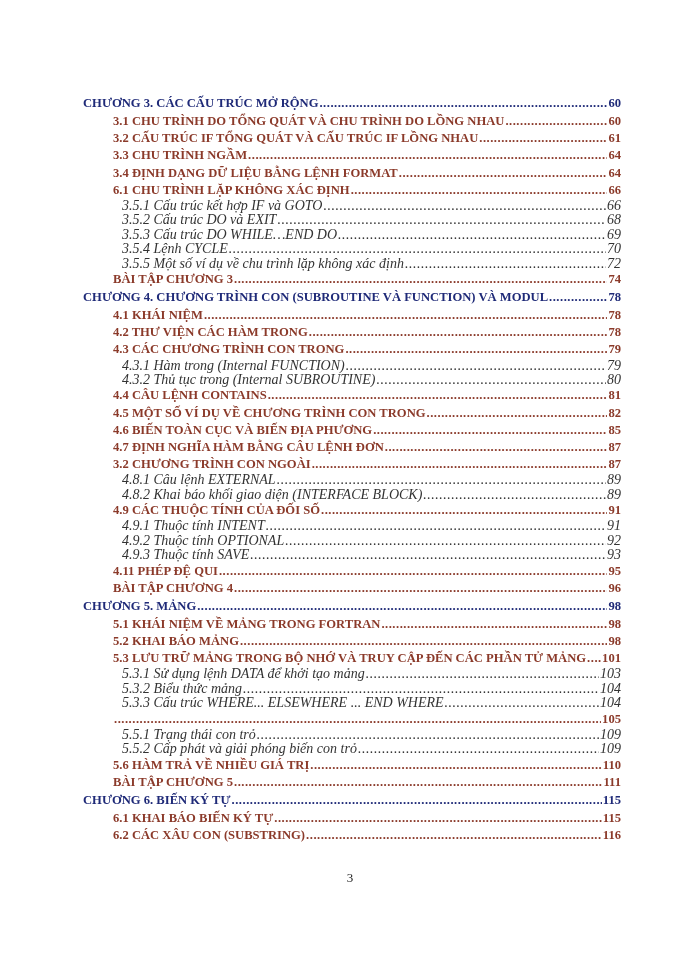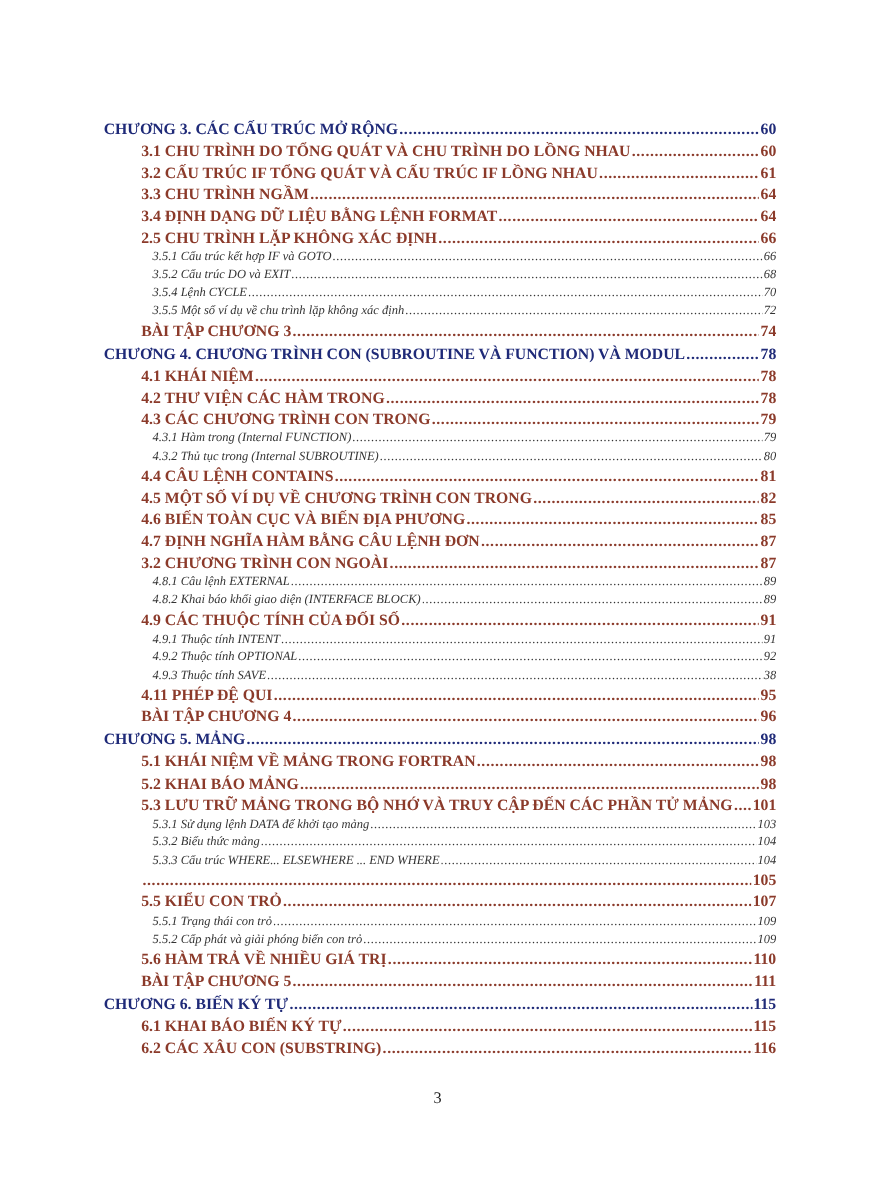--- a/index.html
+++ b/index.html
@@ -8,21 +8,21 @@
     .toc { position: absolute; left: 83px; top: 94px; width: 538px; }
     .row { display: flex; align-items: baseline; white-space: nowrap; overflow: hidden; }
     .row .label { flex: 0 0 auto; text-align: center; }
     .row .dots { flex: 1 1 auto; overflow: hidden; margin: 0 1px; letter-spacing: 0.5px; }
     .row .dots::after { content: "................................................................................................................................................................................................................................................"; }
     .row .page { flex: 0 0 auto; }
     .lvl1 { color: #1f2a78; font-weight: bold; font-size: 12.6px; height: 19px; line-height: 19px; }
     .lvl1 .dots { color: #1f2a78; }
     .lvl2 { color: #8b3a2a; font-size: 12.6px; height: 17.2px; line-height: 17.2px; padding-left: 30px; font-weight: bold; }
     .lvl2 .dots { color: #8b3a2a; }
-    .lvl3 { color: #333333; font-style: italic; font-size: 10px; height: 14.4px; line-height: 14.4px; padding-left: 39px; }
+    .lvl3 { color: #333333; font-style: italic; font-size: 14px; height: 14.4px; line-height: 14.4px; padding-left: 39px; }
     .lvl3 .dots { color: #333333; }
     .footer-page { position: absolute; left: 0; width: 700px; top: 870px; text-align: center;
                    font-size: 13px; color: #222222; }
   </style>
 </head>
 <body>
 
 <div class="toc" id="toc">
     <div class="row lvl1">
       <span class="label">CHƯƠNG 3. CÁC CẤU TRÚC MỞ RỘNG</span>
@@ -43,35 +43,40 @@
       <span class="label">3.3 CHU TRÌNH NGẦM</span>
       <span class="dots"></span>
       <span class="page">64</span>
     </div>
     <div class="row lvl2">
       <span class="label">3.4 ĐỊNH DẠNG DỮ LIỆU BẰNG LỆNH FORMAT</span>
       <span class="dots"></span>
       <span class="page">64</span>
     </div>
     <div class="row lvl2">
-      <span class="label">2.5 CHU TRÌNH LẶP KHÔNG XÁC ĐỊNH</span>
+      <span class="label">6.1 CHU TRÌNH LẶP KHÔNG XÁC ĐỊNH</span>
       <span class="dots"></span>
       <span class="page">66</span>
     </div>
     <div class="row lvl3">
       <span class="label">3.5.1 Cấu trúc kết hợp IF và GOTO</span>
       <span class="dots"></span>
       <span class="page">66</span>
     </div>
     <div class="row lvl3">
       <span class="label">3.5.2 Cấu trúc DO và EXIT</span>
       <span class="dots"></span>
       <span class="page">68</span>
     </div>
     <div class="row lvl3">
+      <span class="label">3.5.3 Cấu trúc DO WHILE…END DO</span>
+      <span class="dots"></span>
+      <span class="page">69</span>
+    </div>
+    <div class="row lvl3">
       <span class="label">3.5.4 Lệnh CYCLE</span>
       <span class="dots"></span>
       <span class="page">70</span>
     </div>
     <div class="row lvl3">
       <span class="label">3.5.5 Một số ví dụ về chu trình lặp không xác định</span>
       <span class="dots"></span>
       <span class="page">72</span>
     </div>
     <div class="row lvl2">
@@ -155,21 +160,21 @@
       <span class="page">91</span>
     </div>
     <div class="row lvl3">
       <span class="label">4.9.2 Thuộc tính OPTIONAL</span>
       <span class="dots"></span>
       <span class="page">92</span>
     </div>
     <div class="row lvl3">
       <span class="label">4.9.3 Thuộc tính SAVE</span>
       <span class="dots"></span>
-      <span class="page">38</span>
+      <span class="page">93</span>
     </div>
     <div class="row lvl2">
       <span class="label">4.11 PHÉP ĐỆ QUI</span>
       <span class="dots"></span>
       <span class="page">95</span>
     </div>
     <div class="row lvl2">
       <span class="label">BÀI TẬP CHƯƠNG 4</span>
       <span class="dots"></span>
       <span class="page">96</span>
@@ -205,25 +210,20 @@
       <span class="page">104</span>
     </div>
     <div class="row lvl3">
       <span class="label">5.3.3 Cấu trúc WHERE... ELSEWHERE ... END WHERE</span>
       <span class="dots"></span>
       <span class="page">104</span>
     </div>
     <div class="row lvl2">
       <span class="dots"></span>
       <span class="page">105</span>
-    </div>
-    <div class="row lvl2">
-      <span class="label">5.5 KIỂU CON TRỎ</span>
-      <span class="dots"></span>
-      <span class="page">107</span>
     </div>
     <div class="row lvl3">
       <span class="label">5.5.1 Trạng thái con trỏ</span>
       <span class="dots"></span>
       <span class="page">109</span>
     </div>
     <div class="row lvl3">
       <span class="label">5.5.2 Cấp phát và giải phóng biến con trỏ</span>
       <span class="dots"></span>
       <span class="page">109</span>

